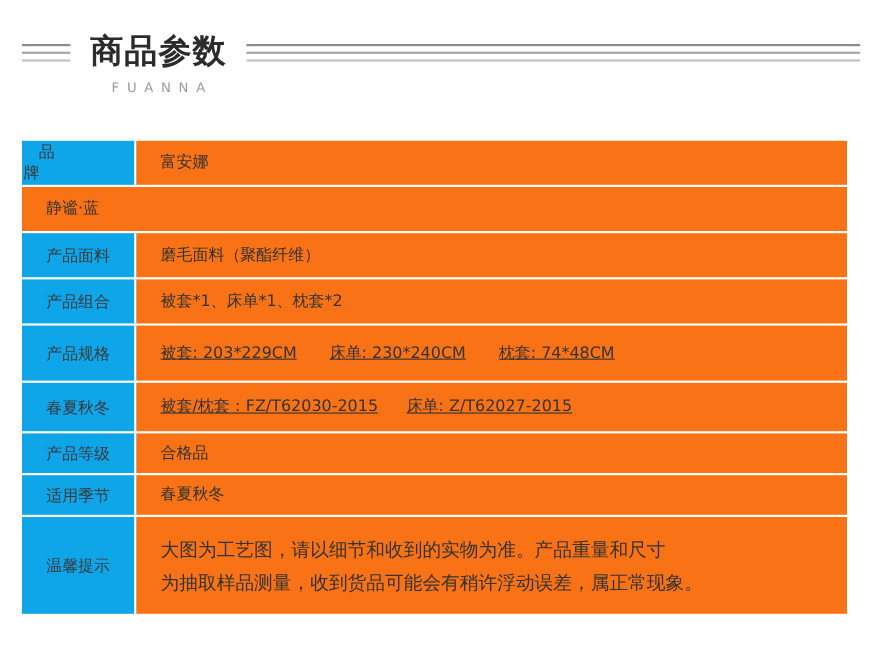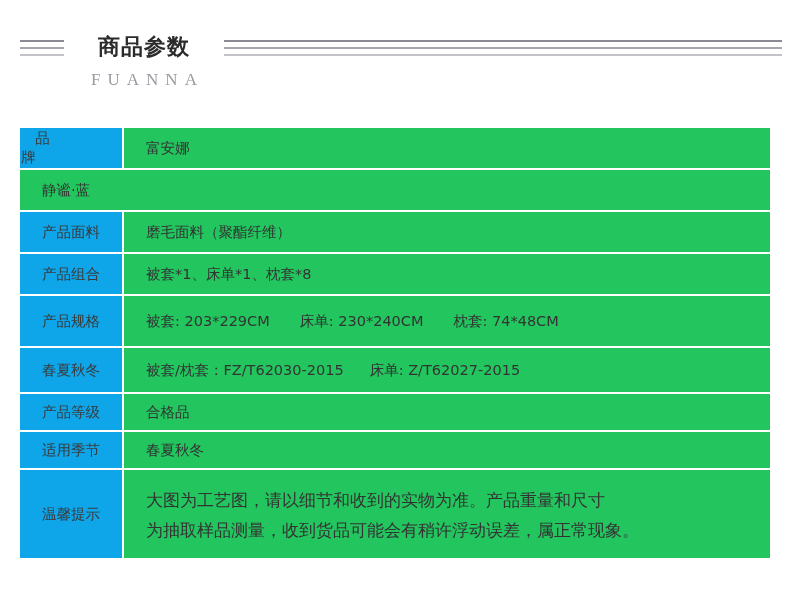--- a/index.html
+++ b/index.html
@@ -54,35 +54,34 @@
   .rule-group-right .rule.r3 { background: #c2c2c8; }
 
   .title-block {
     position: absolute;
     left: 70px;
     top: 28px;
     text-align: center;
     width: 148px;
   }
   .title-cn {
-    font-size: 22px;
+    font-size: 30px;
     font-weight: bold;
     color: #2b2b2b;
     letter-spacing: 1px;
     line-height: 38px;
     white-space: nowrap;
   }
   .title-en {
     margin-top: 6px;
-    font-size: 17px;
+    font-size: 12px;
     color: #9a9aa2;
     letter-spacing: 7px;
     text-indent: 7px;
     line-height: 16px;
-    font-family: Liberation Serif, serif;
   }
 
   
   .table {
     position: absolute;
     left: 20px;
     top: 126px;
     width: 750px;
     border-top: 2px solid #ffffff;
   }
@@ -104,35 +103,35 @@
     padding: 0 6px;
     border-right: 2px solid #ffffff;
     letter-spacing: 0px;
   }
   .cell-label.spaced {
     letter-spacing: 14px;
     text-indent: 14px;
   }
   .cell-value {
     flex: 1 1 auto;
-    background: #22c55e;
+    background: #f97316;
     color: #333333;
     font-size: 14.5px;
     display: flex;
     align-items: center;
     padding: 0 0 0 22px;
     line-height: 24px;
   }
   .r-h38 { height: 38px; }
   .r-h42 { height: 42px; }
   .r-h46 { height: 46px; }
   .r-h52 { height: 52px; }
   .r-h90 { height: 90px; }
 
-  .spec-line { display: flex; align-items: flex-end; }
+  .spec-line { display: flex; align-items: flex-end; text-decoration: underline; }
   .spec-item { white-space: nowrap; }
   .gap-sm { display: inline-block; width: 26px; }
   .gap-md { display: inline-block; width: 30px; }
 
   .note-value {
     flex-direction: column;
     justify-content: center;
     align-items: flex-start;
     padding-top: 2px;
   }
@@ -175,21 +174,21 @@
       <div class="cell-value">静谧·蓝</div>
     </div>
 
     <div class="row r-h42">
       <div class="cell-label">产品面料</div>
       <div class="cell-value">磨毛面料（聚酯纤维）</div>
     </div>
 
     <div class="row r-h42">
       <div class="cell-label">产品组合</div>
-      <div class="cell-value">被套*1、床单*1、枕套*8</div>
+      <div class="cell-value">被套*1、床单*1、枕套*2</div>
     </div>
 
     <div class="row r-h52">
       <div class="cell-label">产品规格</div>
       <div class="cell-value">
         <span class="spec-line">
           <span class="spec-item">被套: 203*229CM</span>
           <span class="gap-md"></span>
           <span class="spec-item">床单: 230*240CM</span>
           <span class="gap-md"></span>

